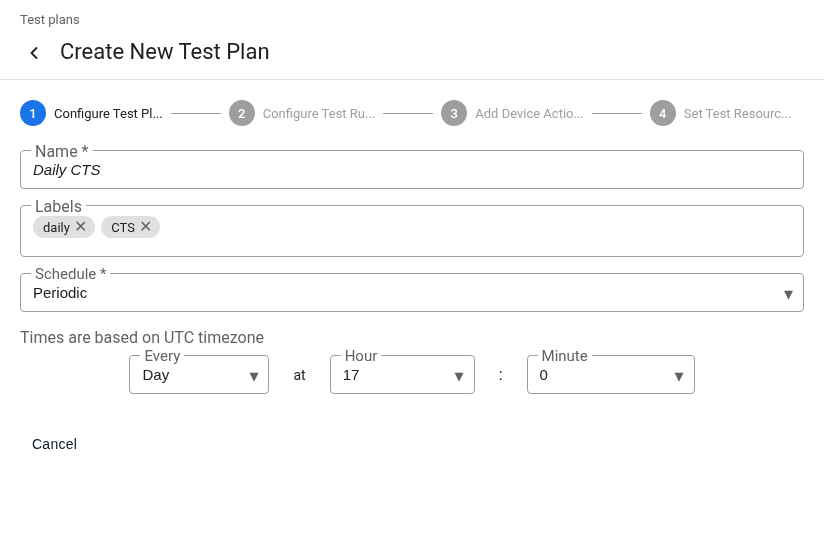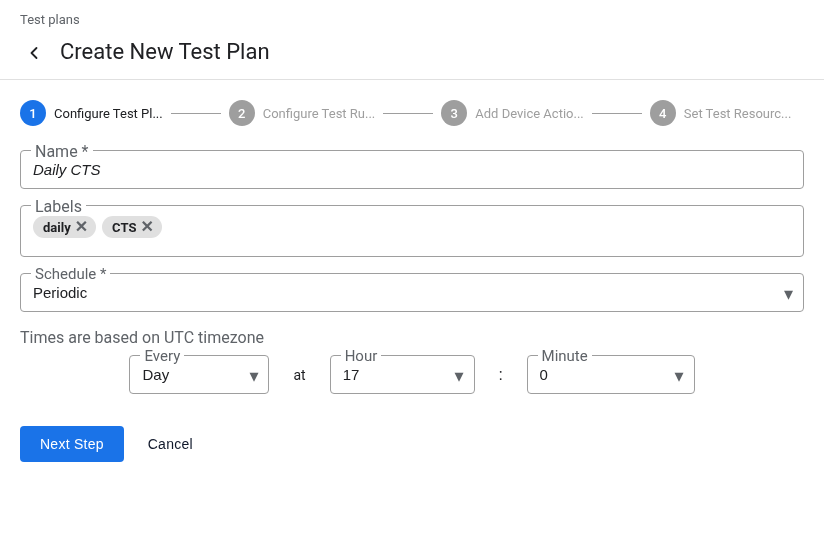--- a/index.html
+++ b/index.html
@@ -138,21 +138,20 @@
       border-radius: 4px;
       padding: 10px 12px 10px;
       min-height: 52px;
     }
 
     .labels-inner {
       display: flex;
       flex-wrap: wrap;
       gap: 6px;
       align-items: center;
-      font-weight: bold;
     }
 
     .label-chip {
       display: flex;
       align-items: center;
       background: #e0e0e0;
       border-radius: 16px;
       padding: 3px 8px 3px 10px;
       font-size: 13px;
       gap: 4px;
@@ -384,15 +383,14 @@
         <option>20</option><option>25</option><option>30</option><option>35</option>
         <option>40</option><option>45</option><option>50</option><option>55</option>
       </select>
       <span class="select-arrow">▾</span>
     </div>
 
   </div>
 </div>
 
 <div class="action-row">
-  <button class="btn-next">Next Step</button>
   <button class="btn-cancel">Cancel</button>
 </div>
 
 </body></html>

